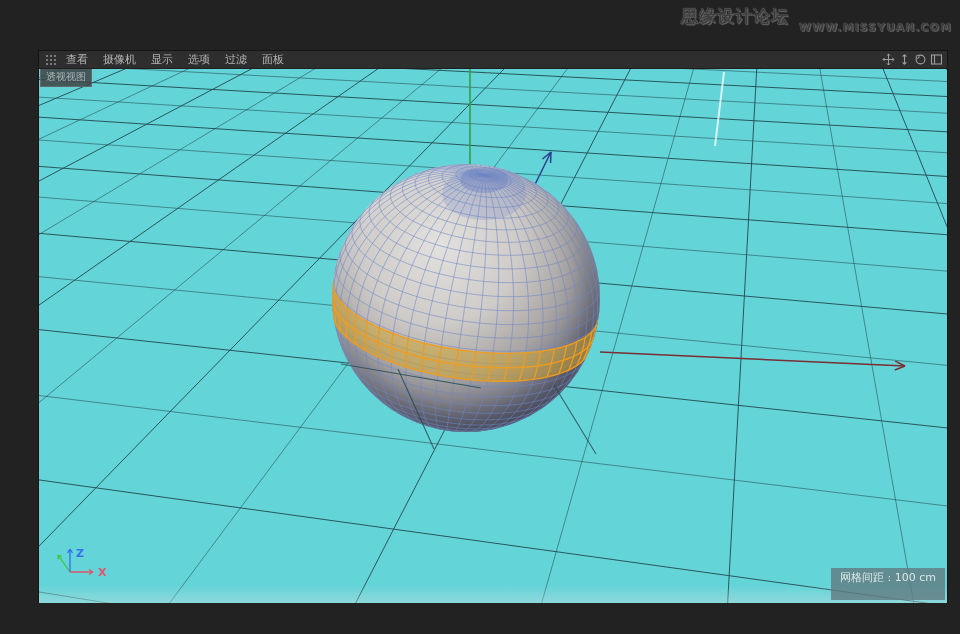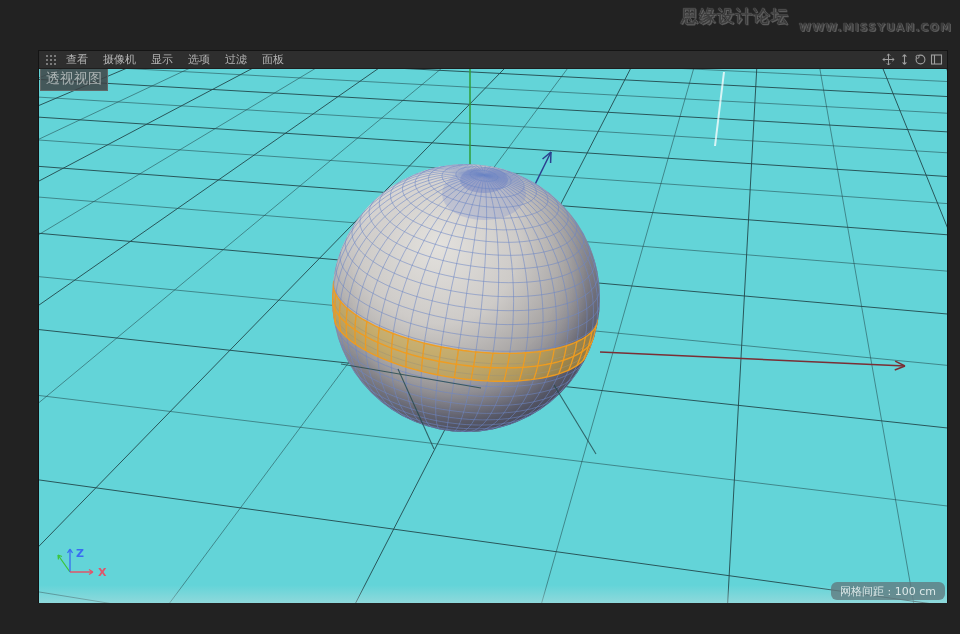--- a/index.html
+++ b/index.html
@@ -28,24 +28,24 @@
   .viewport{position:relative;width:908px;height:534px;background:#63d4d8;overflow:hidden;}
   .viewport svg{position:absolute;left:0;top:0;}
   #grid{z-index:1;} #axes{z-index:2;} #front{z-index:4;}
   .sphere{position:absolute;left:293px;top:95px;width:268px;height:268px;border-radius:50%;
           z-index:3;overflow:hidden;
           background:radial-gradient(circle at 40% 30%,
             #e3e1dd 0%, #cecbc8 32%, #aaa7a6 52%, #81808a 70%, #585a6b 85%, #3a3f56 96%, #2c3044 100%);
           box-shadow:inset -8px -20px 30px rgba(25,28,48,0.45), inset 4px 8px 18px rgba(255,255,255,0.35);}
   .sphere svg{position:absolute;left:0;top:0;}
   .view-label{position:absolute;left:1px;top:0;z-index:6;background:rgba(62,66,68,0.85);
-              border:1px solid #616969;border-top:none;color:#a9b1b1;font-size:14px;
+              border:1px solid #616969;border-top:none;color:#a9b1b1;font-size:10px;
               padding:1px 5px 2px;cursor:pointer;}
   .grid-badge{position:absolute;right:2px;bottom:3px;z-index:6;background:rgba(96,121,125,0.78);
-              color:#dcе8e8;color:#dce8e8;font-size:11px;padding:2px 9px 1px;border-radius:6px;}
+              color:#dcе8e8;color:#dce8e8;font-size:11px;padding:2px 9px 15px;border-radius:0;}
   #gizmo{left:12px;top:466px;z-index:6;}
   .bottom-fade{position:absolute;left:0;bottom:0;width:100%;height:18px;z-index:5;
                background:linear-gradient(to bottom,rgba(215,232,232,0),rgba(208,224,224,0.4));}
 </style>
 </head>
 <body>
 
 <div class="app">
 
   <div class="watermark">

